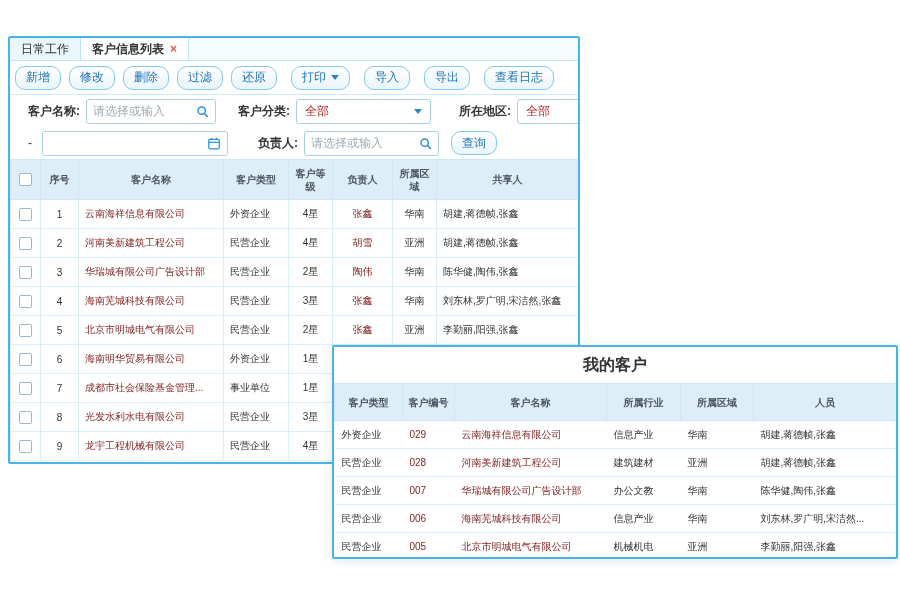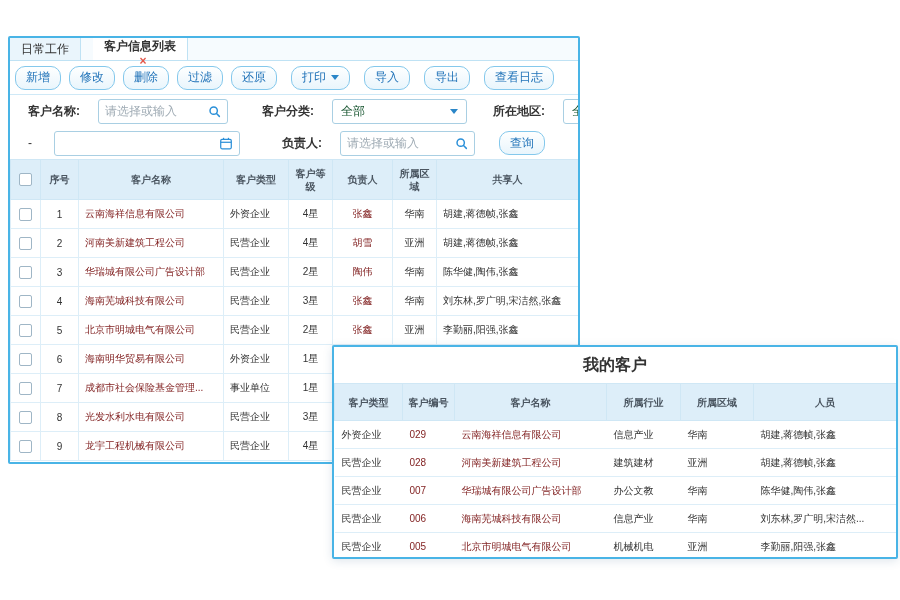--- a/index.html
+++ b/index.html
@@ -5,49 +5,49 @@
   * { margin:0; padding:0; box-sizing:border-box; }
   body { font-family:"Liberation Sans","DejaVu Sans",sans-serif; background:#fff; }
   .stage { position:relative; width:900px; height:600px; background:#fff; overflow:hidden; }
 
   .panel { position:absolute; background:#fff; border:2px solid #49b4e6; border-radius:2px; }
   .main-panel { left:8px; top:36px; width:572px; height:428px; overflow:hidden; }
   .overlay-panel { left:332px; top:345px; width:566px; height:214px; overflow:hidden; z-index:5;
                    box-shadow:0 2px 10px rgba(40,90,130,.15); }
 
   
-  .tabbar { display:flex; background:#f6fbfe; border-bottom:1px solid #bfe2f4; height:23px;gap:12px; }
+  .tabbar { display:flex; background:#f6fbfe; border-bottom:1px solid #bfe2f4; height:23px; }
   .tab { display:flex; align-items:center; padding:0 11px; font-size:12px; color:#333;
          border-right:1px solid #bfe2f4; background:#eaf5fc; cursor:default; }
-  .tab.active { background:#fff; font-weight:bold;flex-direction:column; }
+  .tab.active { background:#fff; font-weight:bold; }
   .tab .close { color:#e2574a; font-weight:bold; margin-left:6px; font-size:12px; line-height:1; }
 
   
   .toolbar { display:flex; align-items:center; gap:8px; padding:5px 5px; height:34px;
              border-bottom:1px solid #cfe9f7; background:#fff; }
   .btn { display:inline-flex; align-items:center; gap:5px; border:1px solid #84c8ec; border-radius:10px;
          background:linear-gradient(#feffff,#e9f5fc); color:#1f72b8; font-size:12px; height:24px;
          padding:0 10px; white-space:nowrap; cursor:pointer; }
   .btn.gap { margin-left:6px; }
   .caret { width:0; height:0; border-left:4px solid transparent; border-right:4px solid transparent;
            border-top:5px solid #2a86c8; display:inline-block; }
 
   
   .filters { background:#fff; }
-  .filter-row { display:flex; align-items:center; height:32px; padding-left:18px;gap:12px; }
+  .filter-row { display:flex; align-items:center; height:32px; padding-left:18px; }
   .filter-row > * { flex-shrink:0; }
   .flabel { font-size:12px; font-weight:bold; color:#333; margin-right:6px; white-space:nowrap; }
   .input-wrap { display:flex; align-items:center; height:25px; border:1px solid #a9cfe3; border-radius:3px;
                 background:#fff; padding-right:6px; }
   .input-wrap input { border:none; outline:none; flex:1; min-width:0; font-size:12px; padding:0 6px; color:#333; background:transparent; }
   .input-wrap input::placeholder { color:#9fabb4; }
   .w-name { width:130px; }
   .w-date { width:186px; margin-left:6px; }
   .select { display:flex; align-items:center; justify-content:space-between; height:25px; width:135px;
-            border:1px solid #a9cfe3; border-radius:3px; background:#fff; padding:0 8px; font-size:12px; color:#14532d; }
+            border:1px solid #a9cfe3; border-radius:3px; background:#fff; padding:0 8px; font-size:12px; color:#b91c1c; }
   .dash { font-size:12px; color:#333; width:8px; }
 
   
   table { border-collapse:collapse; table-layout:fixed; width:568px; font-size:10px; }
   .grid th { background:#ddeef9; color:#4a5560; font-weight:600; border:1px solid #cfe7f5;
              height:40px; text-align:center; padding:2px 3px; line-height:1.3; }
   .grid td { border:1px solid #ddeef8; height:29px; padding:0 6px; color:#333; overflow:hidden;
              white-space:nowrap; background:#fff; }
   .grid td.c, .grid th.c { text-align:center; }
   .checkbox { display:inline-block; width:13px; height:13px; border:1px solid #9fb6c6; border-radius:2px;
@@ -108,21 +108,21 @@
                 <circle cx="7" cy="7" r="4.5" fill="none" stroke="#2a8fd8" stroke-width="1.8"></circle>
                 <line x1="10.5" y1="10.5" x2="14" y2="14" stroke="#2a8fd8" stroke-width="1.8" stroke-linecap="round"></line>
               </svg>
           </span>
         </span>
         <span class="flabel" style="margin-left:22px">客户分类:</span>
         <span class="select">
           <span>全部</span>
           <span class="caret"></span>
         </span>
-        <span class="flabel" style="margin-left:14px">所在地区:</span>
+        <span class="flabel" style="margin-left:28px">所在地区:</span>
         <span class="select" style="width:120px">
           <span>全部</span>
 
         </span>
       </div>
       <div class="filter-row">
         <span class="dash">-</span>
         <span class="input-wrap w-date">
           <input type="text" style="">
           <span class="icon-btn">

